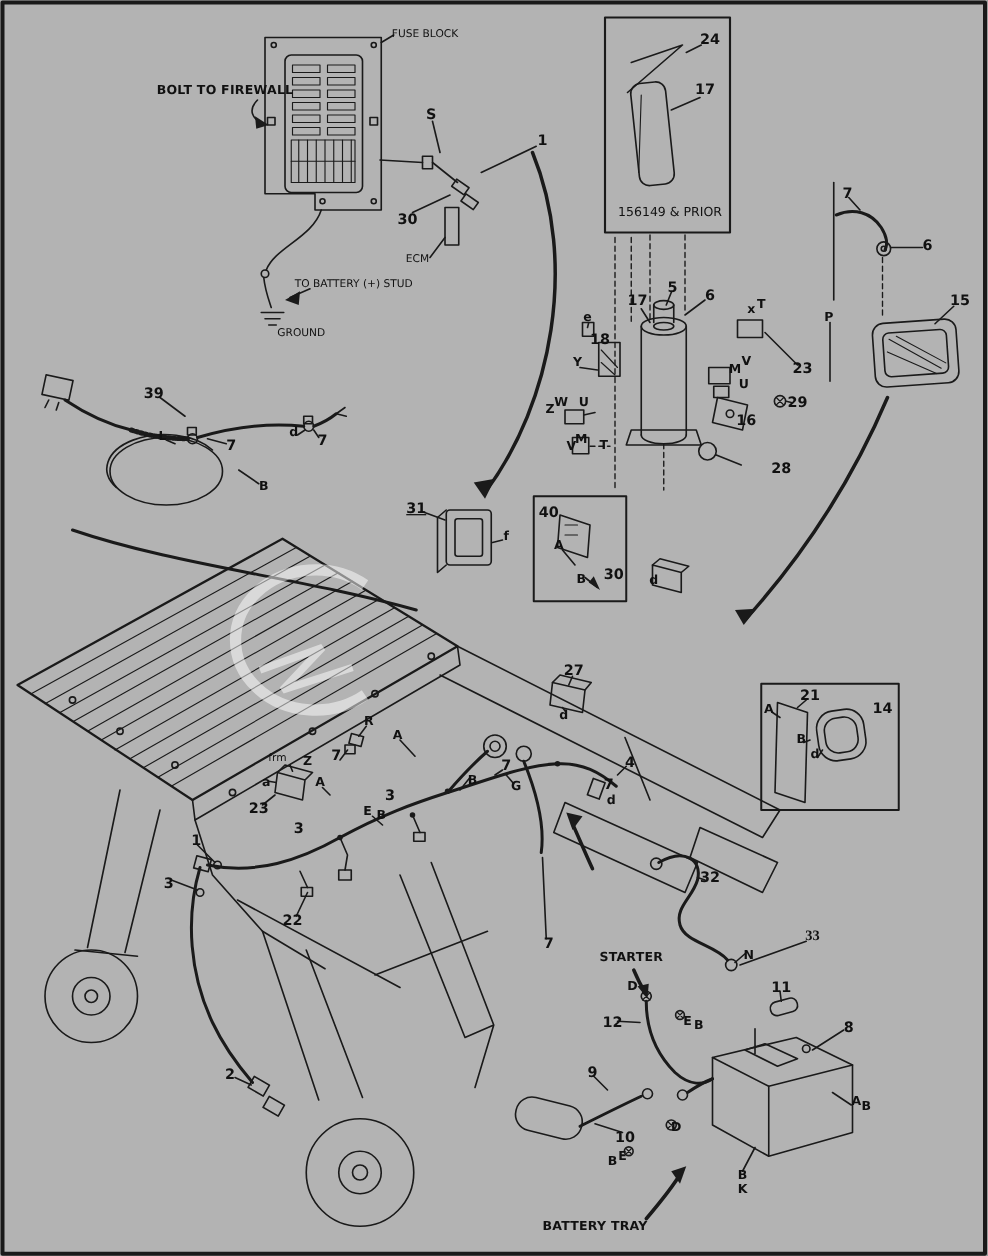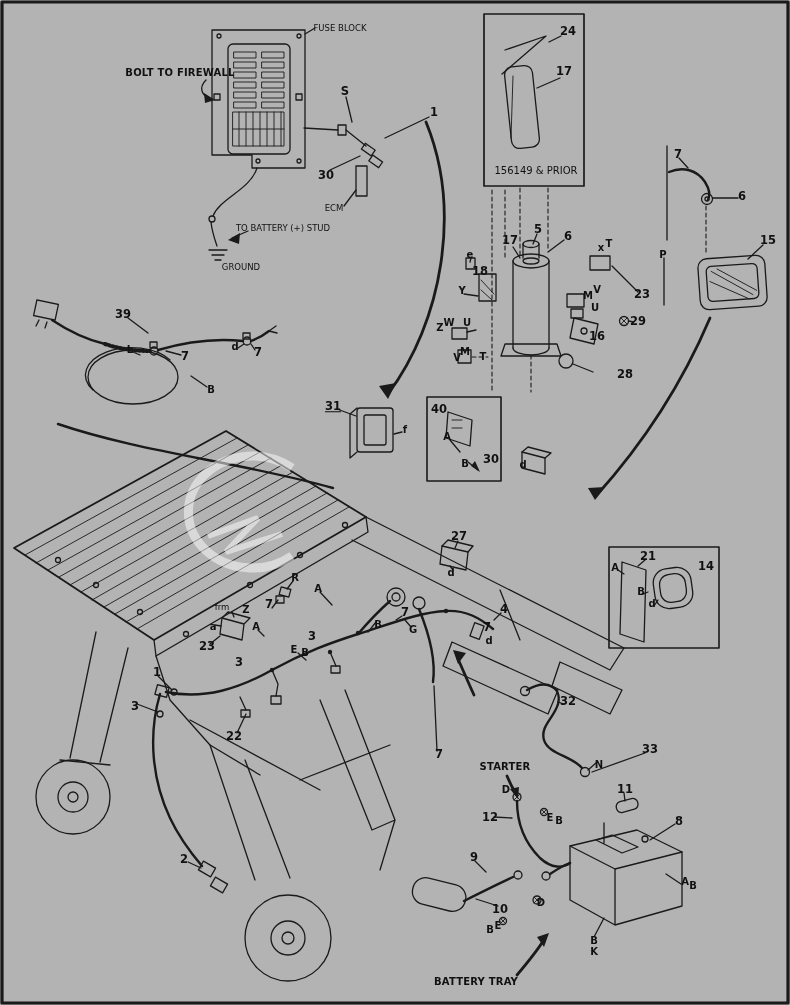--- a/index.html
+++ b/index.html
@@ -392,21 +392,21 @@
       <span class="lbl callout" style="left: 439px; top: 755px;">7</span>
       <span class="lbl callout" style="left: 405px; top: 613px;">7</span>
       <span class="lbl letter" style="left: 413px; top: 630px;">G</span>
       <span class="lbl callout" style="left: 504px; top: 610px;">4</span>
       <span class="lbl callout" style="left: 487px; top: 628px;">7</span>
       <span class="lbl letter" style="left: 489px; top: 641px;">d</span>
       <span class="lbl callout" style="left: 568px; top: 702px;">32</span>
       <span class="lbl caption" style="left: 505px; top: 767px;">STARTER</span>
       <span class="lbl letter" style="left: 506px; top: 790px;">D</span>
       <span class="lbl letter" style="left: 599px; top: 765px;">N</span>
-      <span class="lbl callout" style="left: 650px; top: 750px;">33</span>
+      <span class="lbl callout" style="left: 650px; top: 750px; font-family: Liberation Serif, serif;">33</span>
       <span class="lbl callout" style="left: 625px; top: 790px;">11</span>
       <span class="lbl callout" style="left: 679px; top: 822px;">8</span>
       <span class="lbl callout" style="left: 490px; top: 818px;">12</span>
       <span class="lbl letter" style="left: 550px; top: 818px;">E</span>
       <span class="lbl letter" style="left: 559px; top: 821px;">B</span>
       <span class="lbl callout" style="left: 474px; top: 858px;">9</span>
       <span class="lbl callout" style="left: 500px; top: 910px;">10</span>
       <span class="lbl letter" style="left: 541px; top: 903px;">D</span>
       <span class="lbl letter" style="left: 490px; top: 930px;">B</span>
       <span class="lbl letter" style="left: 498px; top: 926px;">E</span>

